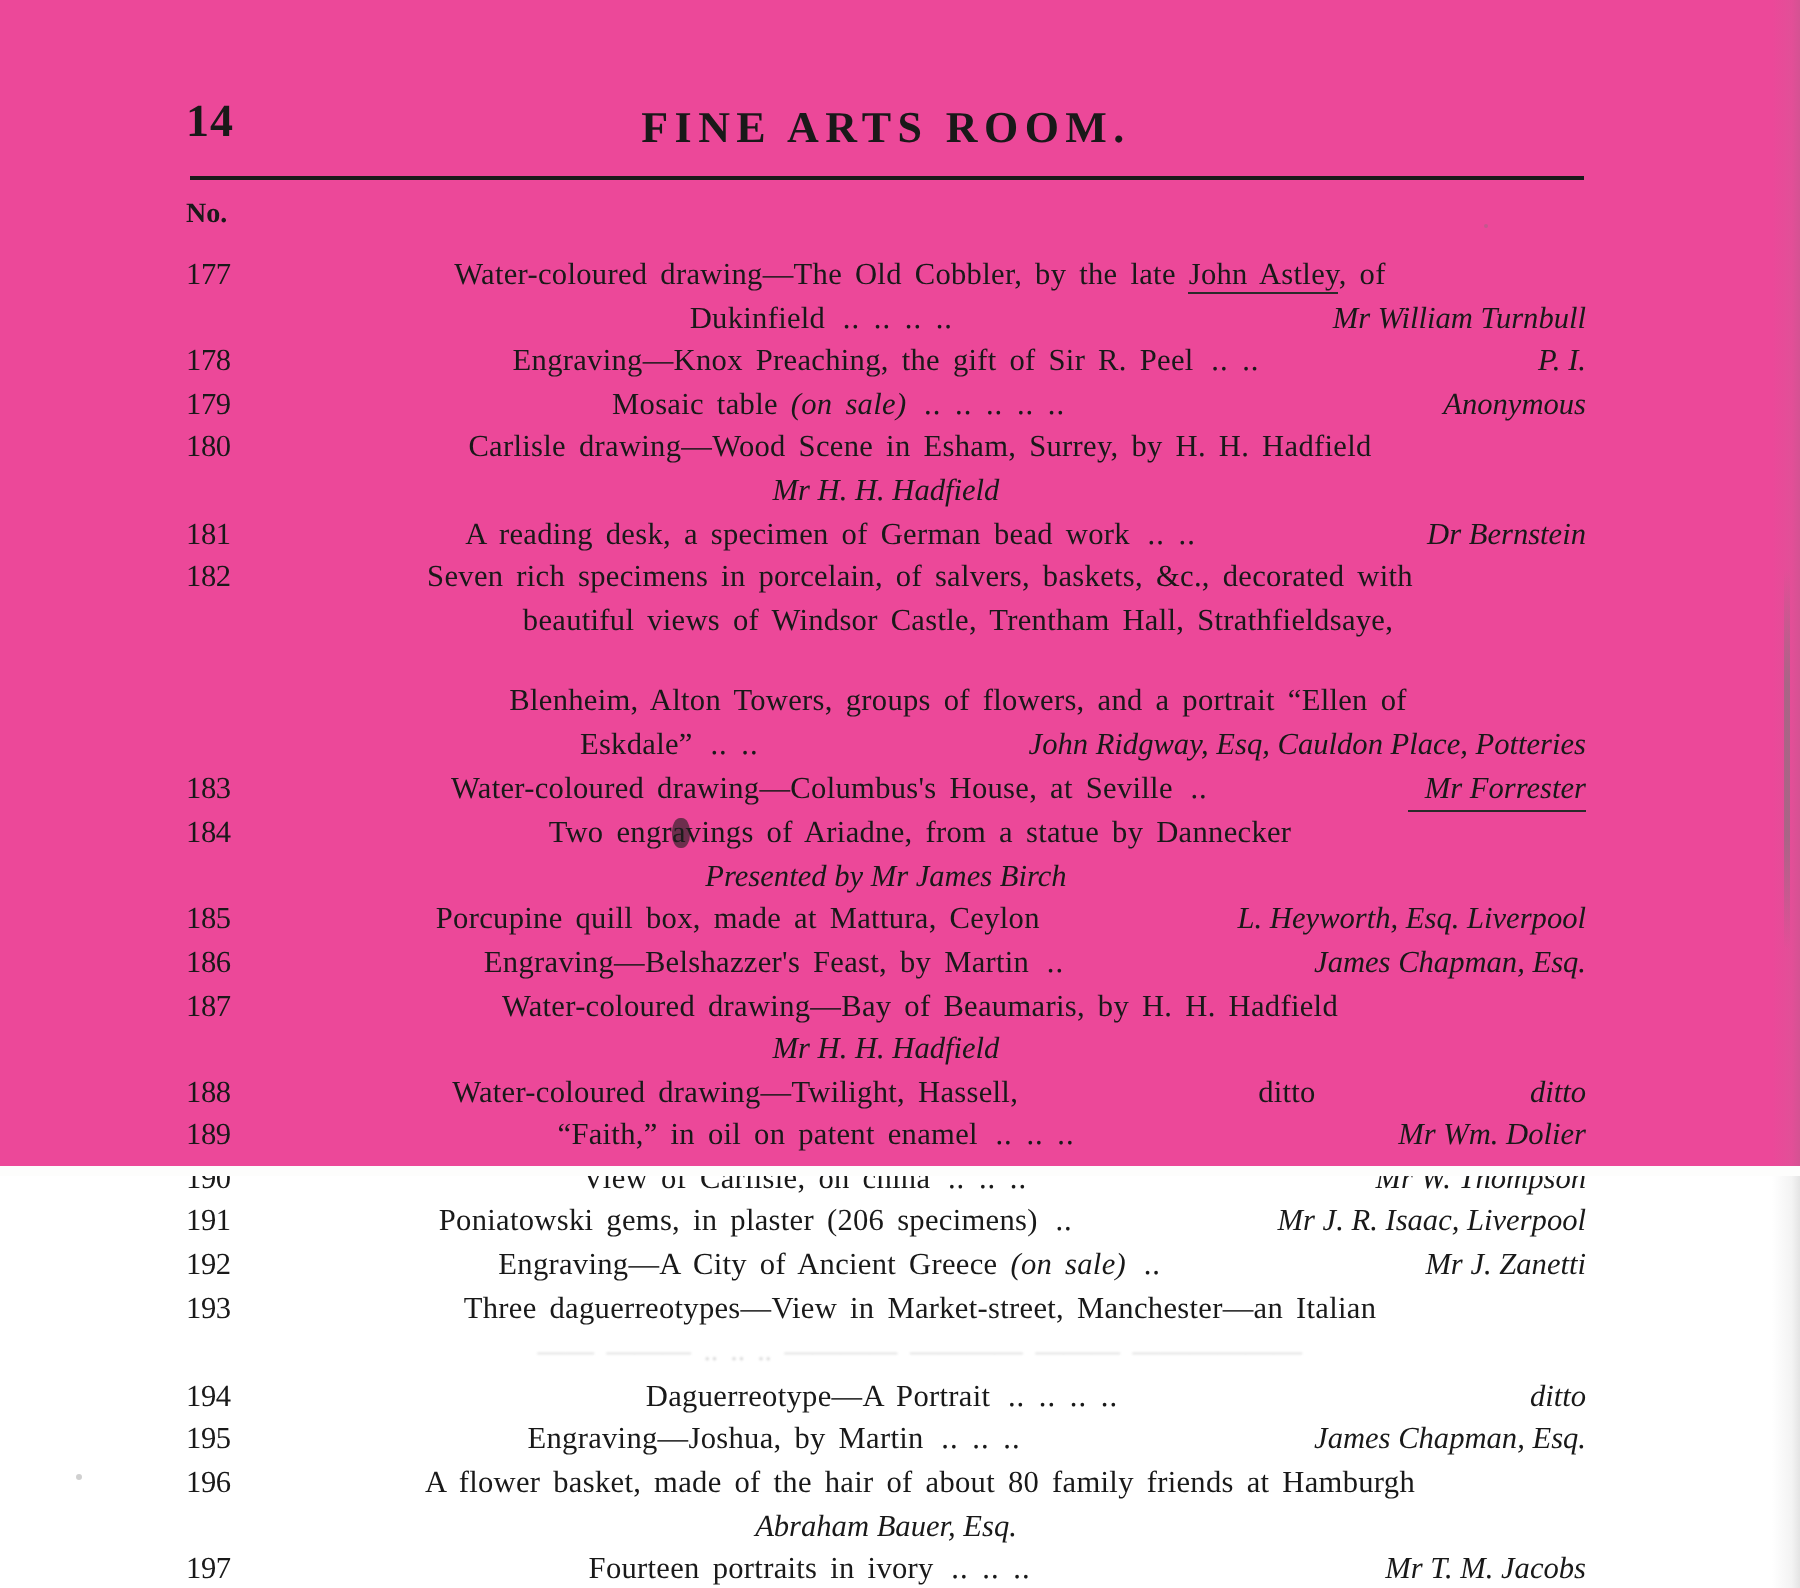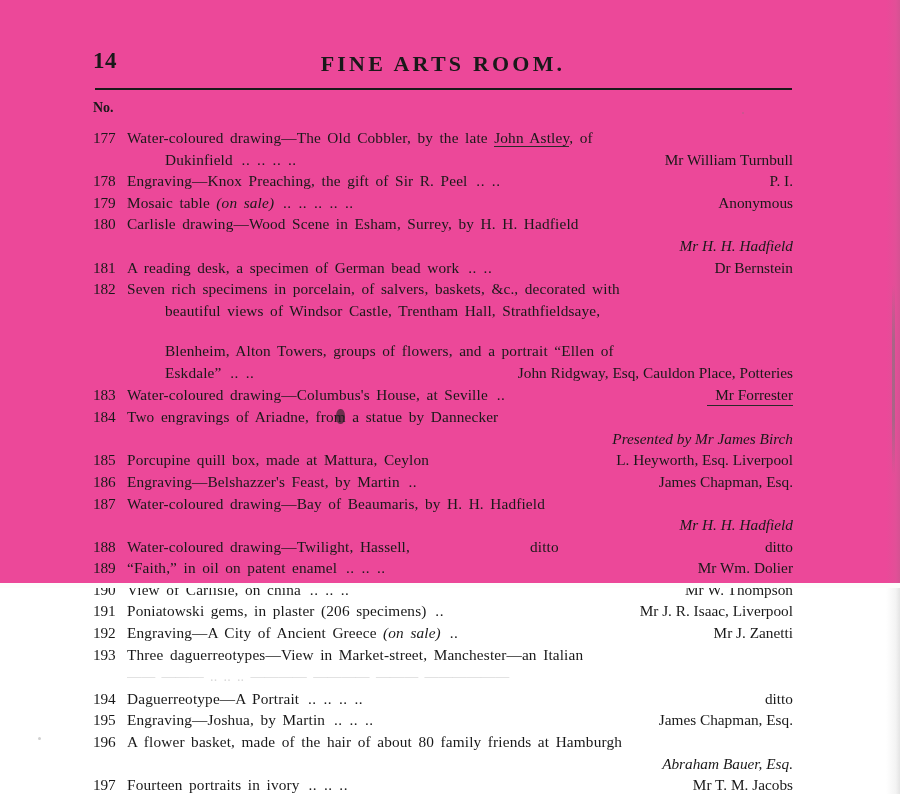--- a/index.html
+++ b/index.html
@@ -115,51 +115,53 @@
     flex: 0 0 34px;
     font-weight: normal;
     letter-spacing: -0.2px;
   }
   .num.blank {
     visibility: hidden;
   }
   .txt {
     flex: 1 1 auto;
     overflow: hidden;
+    text-align: center;
   }
   .txt.justify {
     letter-spacing: 0.15px;
     word-spacing: 2.5px;
   }
   .indent {
     padding-left: 38px;
   }
   .attrib {
     font-style: italic;
     white-space: nowrap;
   }
   .attrib-right {
     flex: 0 0 auto;
+    font-style: italic;
     text-align: right;
     padding-left: 8px;
   }
   .row-right {
     justify-content: space-between;
   }
   .leader {
     letter-spacing: 0.5px;
     padding: 0 2px;
   }
   .ul {
     border-bottom: 1.3px solid #2a2a2a;
     padding-bottom: 0px;
   }
   .line-right {
     display: block;
-    text-align: right;
+    text-align: center;
     white-space: nowrap;
     min-height: 21.6px;
   }
   .gap {
     height: 19px;
   }
   
   .faded {
     color: rgba(60,60,60,0.20);
     filter: blur(0.4px);

